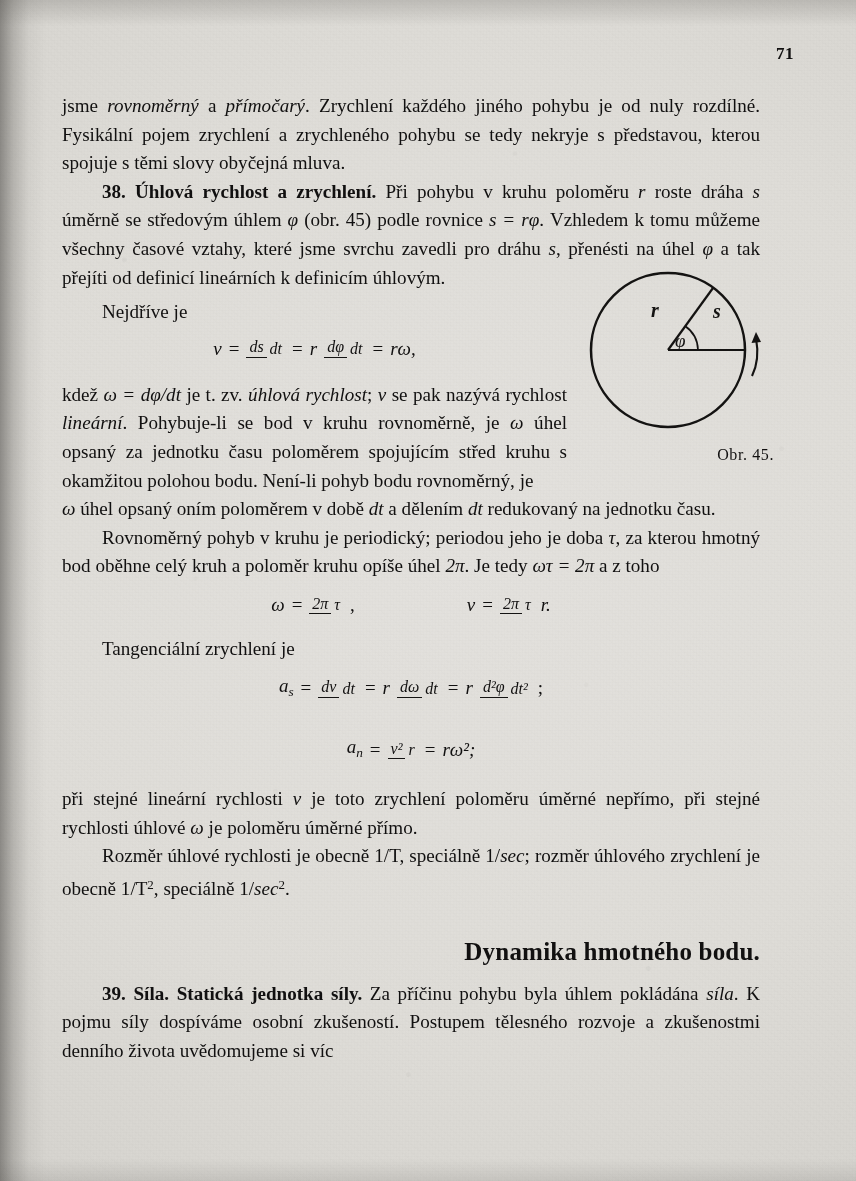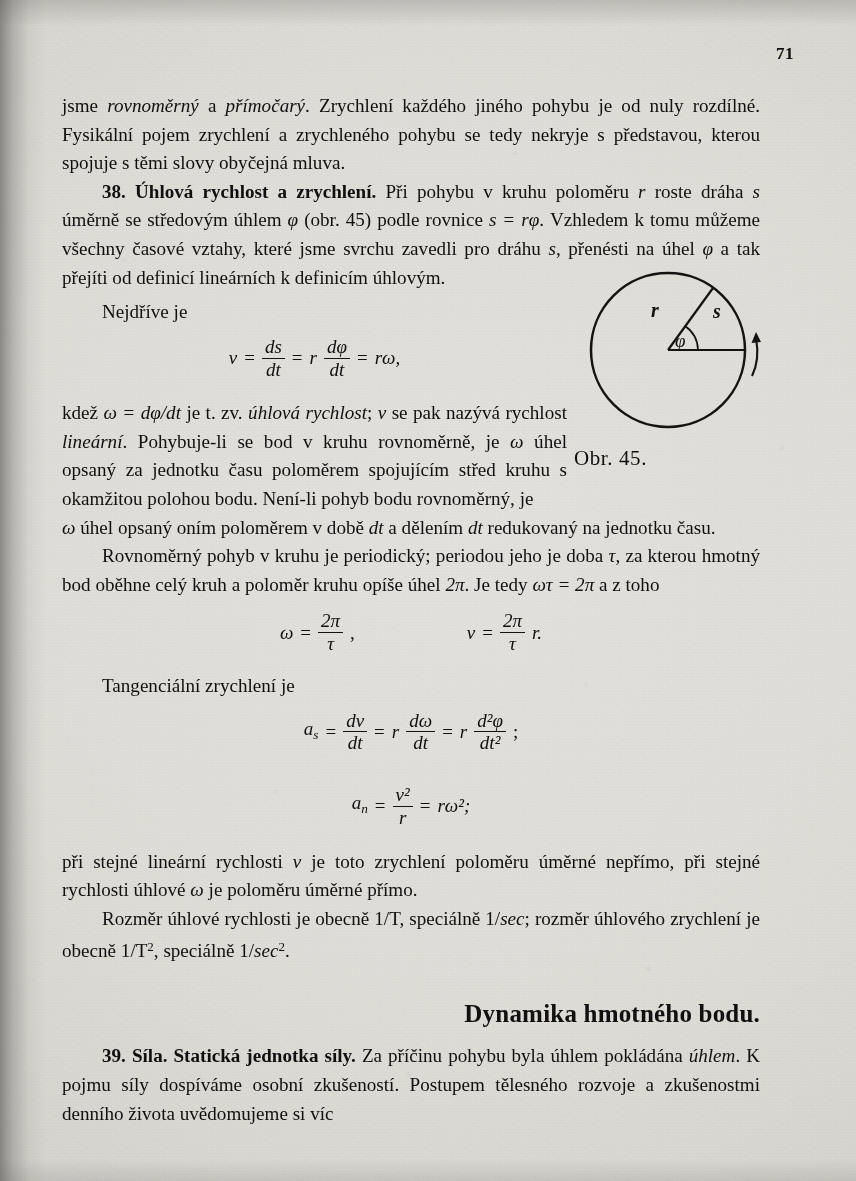--- a/index.html
+++ b/index.html
@@ -130,46 +130,46 @@
     display: flex;
     align-items: center;
     justify-content: center;
     gap: 7px;
     font-style: italic;
   }
   .formula.pair { gap: 112px; }
   .fgroup { display: inline-flex; align-items: center; gap: 7px; }
   .frac {
     display: inline-flex;
-    flex-direction: column;
+    flex-direction: row;
     align-items: center;
     vertical-align: middle;
     line-height: 1.04;
-    font-size: 19px;
+    font-size: 16px;
   }
   .frac .num {
     padding: 0 3px 1px 3px;
     border-bottom: 1.6px solid #141312;
   }
   .frac .den { padding: 1px 3px 0 3px; }
   .op { font-style: normal; font-weight: 500; }
   .sub { font-size: .70em; vertical-align: -.28em; font-style: italic; }
   .sup { font-size: .68em; vertical-align: .50em; font-style: normal; }
 
   
   .figure {
     position: absolute;
     left: 574px;
     top: 268px;
     width: 200px;
   }
   .figure svg { display: block; }
   .figcaption {
-    text-align: left;
-    font-size: 21px;
+    text-align: right;
+    font-size: 16px;
     margin-top: 6px;
     letter-spacing: .6px;
   }
 
   
   h2.section-title {
     margin: 0;
     font-size: 25px;
     font-weight: bold;
     text-align: right;
@@ -332,17 +332,17 @@
       <p class="body"><span>při stejné lineární rychlosti </span><span class="var">v</span><span> je toto zrychlení poloměru úměrné nepřímo, při stejné rychlosti úhlové </span><span class="var">ω</span><span> je poloměru úměrné přímo.</span></p>
 
       <p class="body indent"><span>Rozměr úhlové rychlosti je obecně 1/T, speciálně 1/</span><span class="ital">sec</span><span>; rozměr úhlového zrychlení je obecně 1/T</span><span class="sup">2</span><span>, speciálně 1/</span><span class="ital">sec</span><span class="sup">2</span><span>.</span></p>
 
       <div class="sp-34"></div>
 
       <h2 class="section-title">Dynamika hmotného bodu.</h2>
 
       <div class="sp-14"></div>
 
-      <p class="body indent"><span class="bold">39. Síla. Statická jednotka síly.</span><span> Za příčinu pohybu byla úhlem pokládána </span><span class="ital">úhlem</span><span>. K pojmu síly dospíváme osobní zkušeností. Postupem tělesného rozvoje a zkušenostmi denního života uvědomujeme si víc</span></p>
+      <p class="body indent"><span class="bold">39. Síla. Statická jednotka síly.</span><span> Za příčinu pohybu byla úhlem pokládána </span><span class="ital">síla</span><span>. K pojmu síly dospíváme osobní zkušeností. Postupem tělesného rozvoje a zkušenostmi denního života uvědomujeme si víc</span></p>
 
     </div>
   </div>
 </div>
 
 </body></html>

